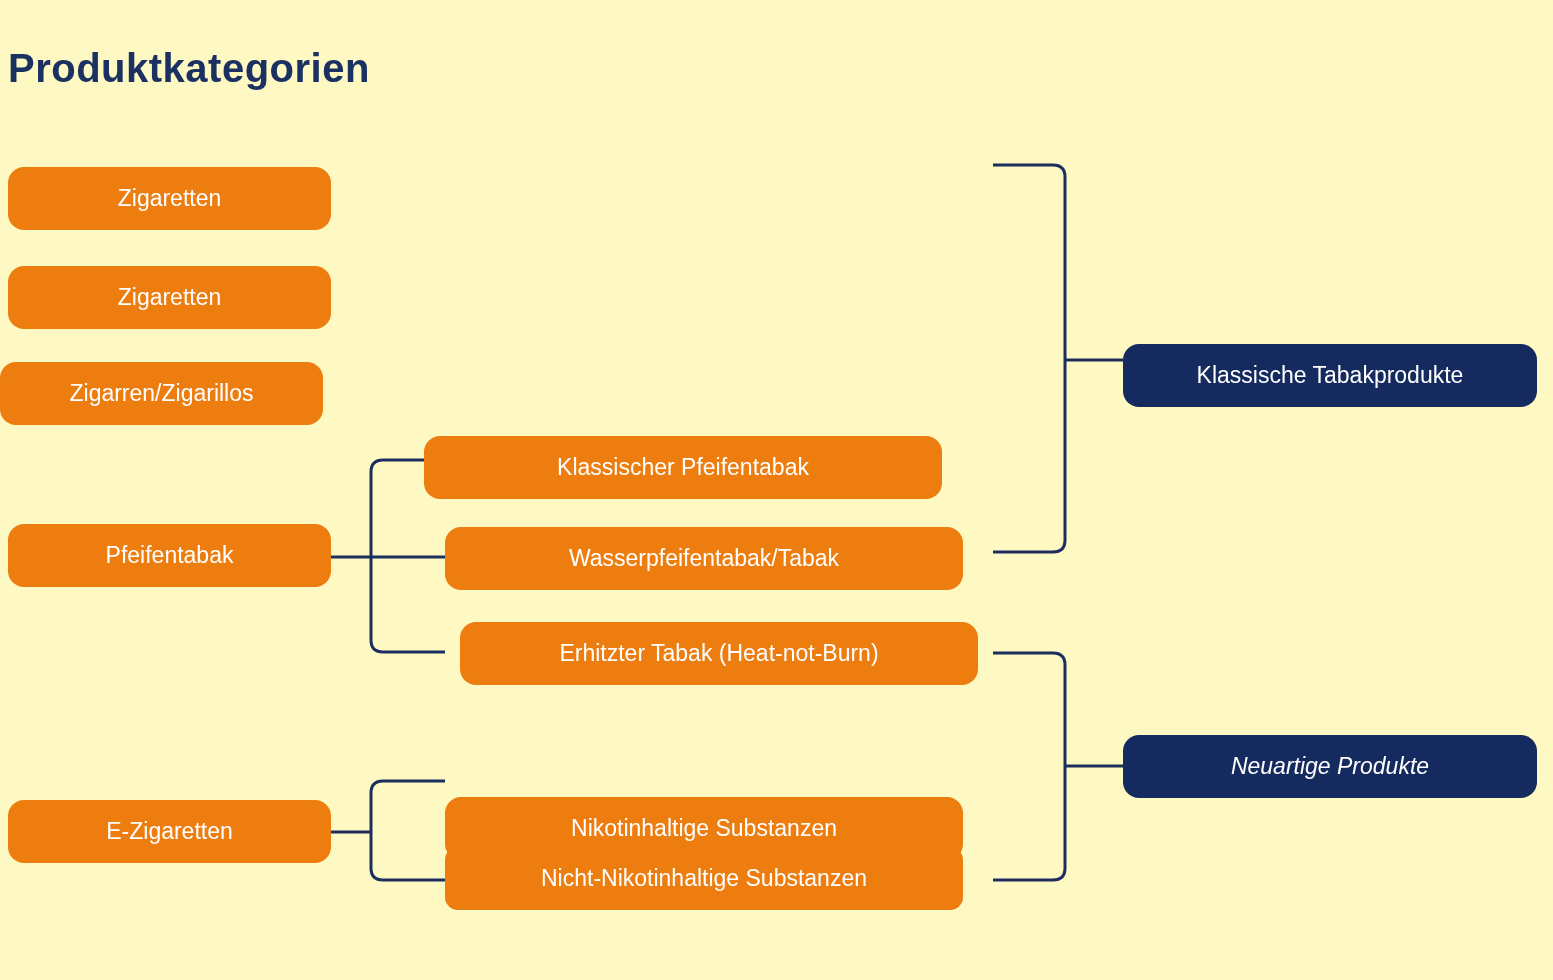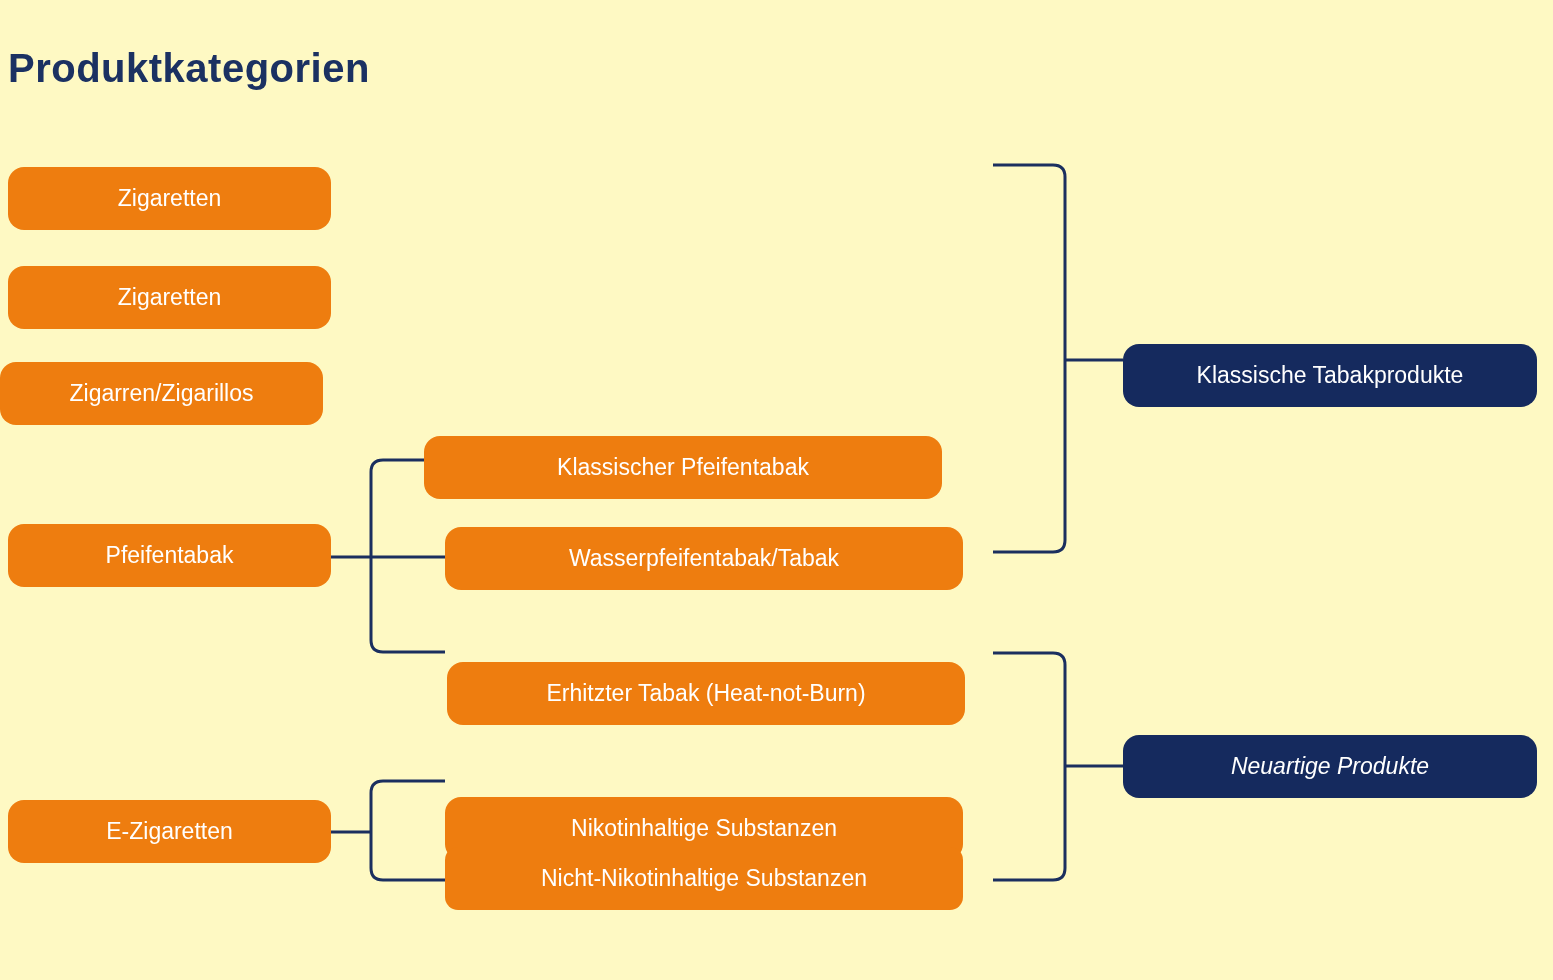--- a/index.html
+++ b/index.html
@@ -73,20 +73,20 @@
   </svg>
 
   <div class="node orange" style="left:8px; top:167px; width:323px; height:63px;">Zigaretten</div>
   <div class="node orange" style="left:8px; top:266px; width:323px; height:63px;">Zigaretten</div>
   <div class="node orange" style="left:0; top:362px; width:323px; height:63px;">Zigarren/Zigarillos</div>
   <div class="node orange" style="left:8px; top:524px; width:323px; height:63px;">Pfeifentabak</div>
   <div class="node orange" style="left:8px; top:800px; width:323px; height:63px;">E-Zigaretten</div>
 
   <div class="node orange" style="left:424px; top:428px; width:518px; height:63px;margin-top:8px;">Klassischer Pfeifentabak</div>
   <div class="node orange" style="left:445px; top:527px; width:518px; height:63px;">Wasserpfeifentabak/Tabak</div>
-  <div class="node orange" style="left:447px; top:622px; width:518px; height:63px;margin-top:40px;">Erhitzter Tabak (Heat-not-Burn)</div>
+  <div class="node orange" style="left:460px; top:622px; width:518px; height:63px;">Erhitzter Tabak (Heat-not-Burn)</div>
   <div class="node orange" style="left:445px; top:749px; width:518px; height:63px;margin-top:48px;">Nikotinhaltige Substanzen</div>
   <div class="node orange" style="left:445px; top:847px; width:518px; height:63px;border-radius:13px;">Nicht-Nikotinhaltige Substanzen</div>
 
   <div class="node navy" style="left:1123px; top:344px; width:414px; height:63px;">Klassische Tabakprodukte</div>
   <div class="node navy" style="left:1123px; top:735px; width:414px; height:63px;font-style:italic;">Neuartige Produkte</div>
 
 </div>
 
 </body></html>

